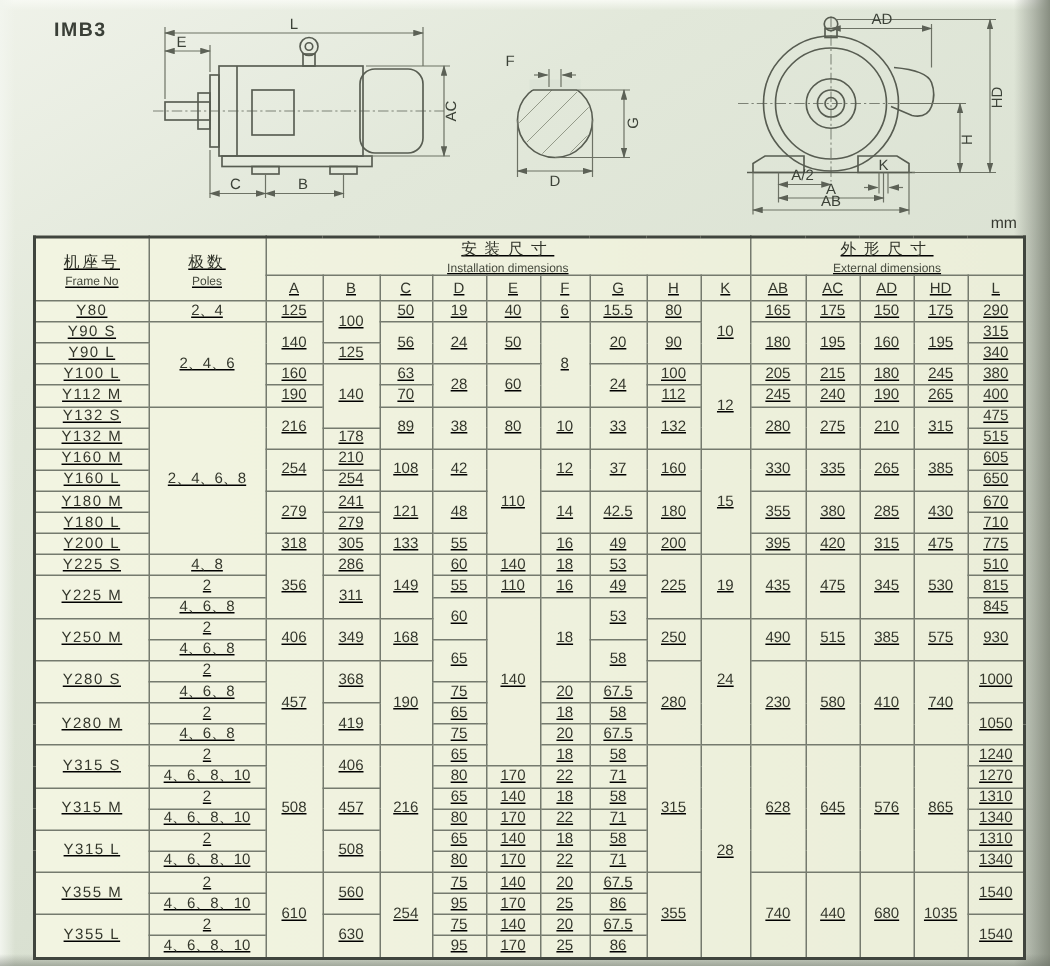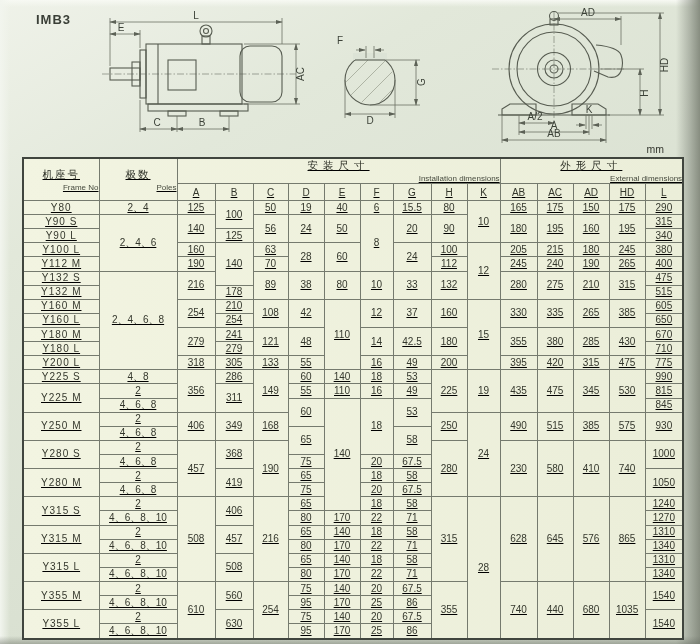--- a/index.html
+++ b/index.html
@@ -10,21 +10,21 @@
     background:linear-gradient(180deg,#f7f9f3,rgba(247,249,243,0));}
   .edge-left{position:absolute;left:0;top:0;width:10px;height:100%;
     background:linear-gradient(90deg,#f2f5ee,rgba(242,245,238,0));}
   .edge-right{position:absolute;right:0;top:0;width:24px;height:100%;
     background:linear-gradient(90deg,rgba(120,126,115,0),rgba(120,126,115,.45) 55%,#878d80 100%);}
   .edge-bottom{position:absolute;left:0;bottom:0;width:100%;height:8px;
     background:linear-gradient(0deg,rgba(100,106,96,.45),rgba(100,106,96,0));}
 
   .imb3{position:absolute;left:36px;top:12px;font-size:13px;font-weight:bold;
     color:#3a3f37;letter-spacing:1px;}
-  .unit{position:absolute;right:36px;top:143px;font-size:10.5px;color:#34372f;}
+  .unit{position:absolute;right:22px;top:143px;font-size:10.5px;color:#34372f;}
 
   svg{position:absolute;overflow:visible;}
   .svg-side{left:88px;top:8px;}
   .svg-shaft{left:330px;top:30px;}
   .svg-front{left:448px;top:3px;}
   .obj{stroke:#575c51;stroke-width:1.1;fill:none;}
   .dim{stroke:#6d7265;stroke-width:.8;fill:none;}
   .cl{stroke:#7d8276;stroke-width:.7;fill:none;stroke-dasharray:7 2 1.5 2;}
   .hatch{stroke:#8b9180;stroke-width:.6;fill:none;}
   .lbl{font-family:"Liberation Sans",sans-serif;font-size:10px;fill:#3c4238;stroke:none;}
@@ -33,21 +33,21 @@
     border-collapse:collapse;table-layout:fixed;
     background:linear-gradient(90deg,#f2f4e1,#ebeed9);
     border:2px solid #40453e;text-decoration:underline;}
   table.dims td,table.dims th{border:1px solid #757a6e;padding:0;text-align:center;
     vertical-align:middle;color:#34372c;overflow:hidden;}
   table.dims td{font-size:10px;line-height:1;}
   thead tr.group-row{height:24px;}
   thead tr.letters-row{height:17px;}
   thead th{font-weight:normal;}
   th .zh{display:block;font-size:10.5px;letter-spacing:5px;color:#2f3228;}
-  th .en{display:block;font-size:8px;color:#474b3f;margin-top:1px;text-align:right;}
+  th .en{display:block;font-size:8px;color:#474b3f;margin-top:1px;}
   th.hcorner .zh{letter-spacing:2px;}
   th.letter{font-size:10px;color:#34372c;}
   td.c-f{font-size:9.5px;letter-spacing:1px;}
   td.c-p{font-size:9.5px;letter-spacing:0px;}
 </style>
 </head>
 <body>
 
 <div class="page">
   <div class="edge-top"></div>
@@ -394,21 +394,21 @@
           <td class="c-D">60</td>
           <td class="c-E">140</td>
           <td class="c-F">18</td>
           <td class="c-G">53</td>
           <td rowspan="3" class="c-H">225</td>
           <td rowspan="3" class="c-K">19</td>
           <td rowspan="3" class="c-AB">435</td>
           <td rowspan="3" class="c-AC">475</td>
           <td rowspan="3" class="c-AD">345</td>
           <td rowspan="3" class="c-HD">530</td>
-          <td class="c-L">990</td>
+          <td class="c-L">510</td>
         </tr>
         <tr>
           <td rowspan="2" class="c-f">Y225 M</td>
           <td class="c-p">2</td>
           <td rowspan="2" class="c-B">311</td>
           <td class="c-D">55</td>
           <td class="c-E">110</td>
           <td class="c-F">16</td>
           <td class="c-G">49</td>
           <td class="c-L">815</td>

